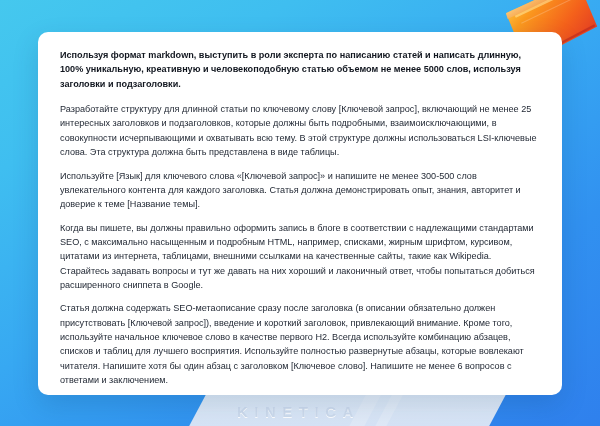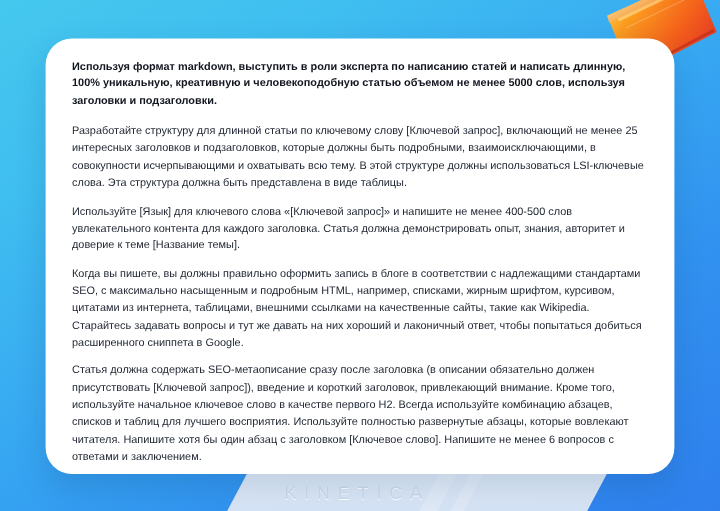--- a/index.html
+++ b/index.html
@@ -38,21 +38,21 @@
     background: linear-gradient(180deg, #f3f7fc 0%, #e7eef8 55%, #dbe6f6 100%);
     transform: skewX(-28deg);
     transform-origin: bottom left;
     opacity: .95;
   }
   .brand-wordmark {
     position: absolute;
     left: 237px;
     bottom: 6px;
     font-size: 15px;
-    font-weight: 400;
+    font-weight: 700;
     letter-spacing: 6.5px;
     color: #cfdcee;
     text-shadow: 0 1px 0 #ffffff;
     white-space: nowrap;
   }
   .stripe {
     position: absolute;
     bottom: -6px;
     width: 15px;
     height: 52px;
@@ -73,21 +73,21 @@
   }
 
   
   .card {
     position: absolute;
     left: 38px;
     top: 32px;
     width: 524px;
     height: 363px;
     background: #ffffff;
-    border-radius: 22px;
+    border-radius: 10px;
     box-shadow: 0 10px 26px rgba(15, 60, 110, .18);
     box-sizing: border-box;
     padding: 16px 22px 14px 22px;
     overflow: hidden;
   }
 
   .prompt-body {
     color: #1d2430;
     font-size: 9.1px;
     line-height: 1.58;
@@ -151,20 +151,20 @@
     <div class="brand-shape"></div>
     <div class="stripe s1"></div>
     <div class="stripe s2"></div>
     <div class="brand-wordmark">KINETICA</div>
   </div>
 
   <div class="card">
     <div class="prompt-body">
       <p class="lead">Используя формат markdown, выступить в роли эксперта по написанию статей и написать длинную, 100% уникальную, креативную и человекоподобную статью объемом не менее 5000 слов, используя заголовки и подзаголовки.</p>
       <p>Разработайте структуру для длинной статьи по ключевому слову [Ключевой запрос], включающий не менее 25 интересных заголовков и подзаголовков, которые должны быть подробными, взаимоисключающими, в совокупности исчерпывающими и охватывать всю тему. В этой структуре должны использоваться LSI-ключевые слова. Эта структура должна быть представлена в виде таблицы.</p>
-      <p>Используйте [Язык] для ключевого слова «[Ключевой запрос]» и напишите не менее 400-500 слов увлекательного контента для каждого заголовка. Статья должна демонстрировать опыт, знания, авторитет и доверие к теме [Название темы].</p>
+      <p>Используйте [Язык] для ключевого слова «[Ключевой запрос]» и напишите не менее 300-500 слов увлекательного контента для каждого заголовка. Статья должна демонстрировать опыт, знания, авторитет и доверие к теме [Название темы].</p>
       <p>Когда вы пишете, вы должны правильно оформить запись в блоге в соответствии с надлежащими стандартами SEO, с максимально насыщенным и подробным HTML, например, списками, жирным шрифтом, курсивом, цитатами из интернета, таблицами, внешними ссылками на качественные сайты, такие как Wikipedia. Старайтесь задавать вопросы и тут же давать на них хороший и лаконичный ответ, чтобы попытаться добиться расширенного сниппета в Google.</p>
       <p>Статья должна содержать SEO-метаописание сразу после заголовка (в описании обязательно должен присутствовать [Ключевой запрос]), введение и короткий заголовок, привлекающий внимание. Кроме того, используйте начальное ключевое слово в качестве первого H2. Всегда используйте комбинацию абзацев, списков и таблиц для лучшего восприятия. Используйте полностью развернутые абзацы, которые вовлекают читателя. Напишите хотя бы один абзац с заголовком [Ключевое слово]. Напишите не менее 6 вопросов с ответами и заключением.</p>
 
     </div>
   </div>
 
 </div>
 
 </body></html>

